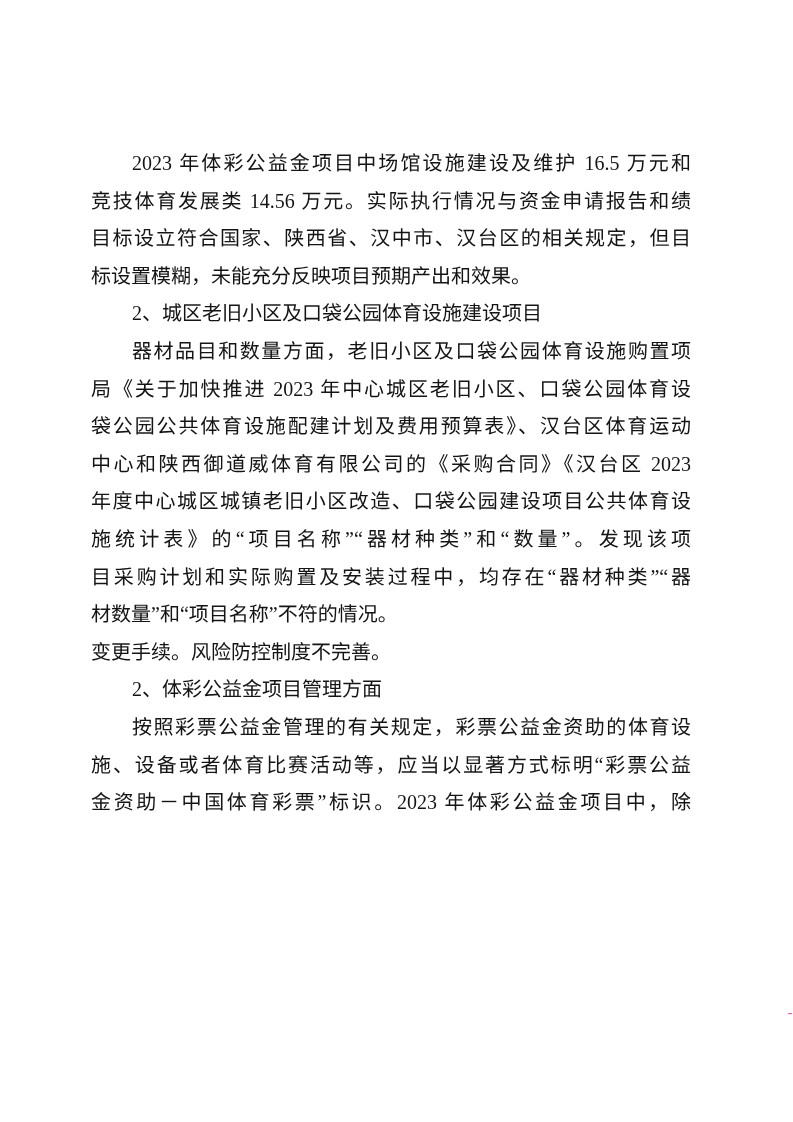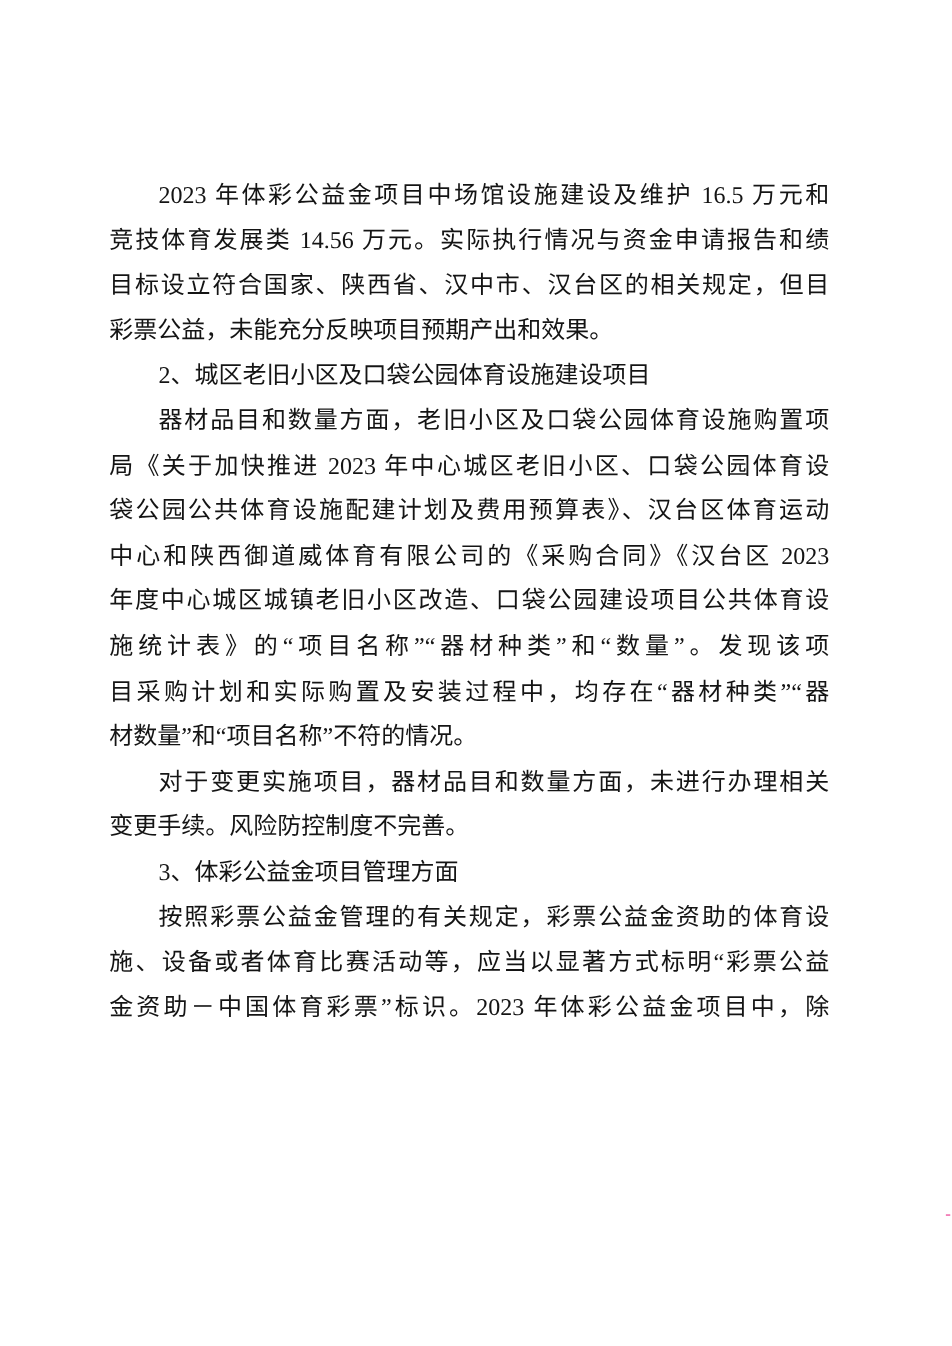--- a/index.html
+++ b/index.html
@@ -51,31 +51,30 @@
   }
 </style>
 </head>
 <body>
 
 <div class="page">
   <div class="content" id="doc-body">
       <div class="line indent">2023 年体彩公益金项目中场馆设施建设及维护 16.5 万元和</div>
       <div class="line">竞技体育发展类 14.56 万元。实际执行情况与资金申请报告和绩</div>
       <div class="line">目标设立符合国家、陕西省、汉中市、汉台区的相关规定，但目</div>
-      <div class="line left">彩票公益，未能充分反映项目预期产出和效果。</div>
+      <div class="line left">标设置模糊，未能充分反映项目预期产出和效果。</div>
       <div class="line indent left">2、城区老旧小区及口袋公园体育设施建设项目</div>
       <div class="line indent">器材品目和数量方面，老旧小区及口袋公园体育设施购置项</div>
       <div class="line">局《关于加快推进 2023 年中心城区老旧小区、口袋公园体育设</div>
       <div class="line">袋公园公共体育设施配建计划及费用预算表》、汉台区体育运动</div>
       <div class="line">中心和陕西御道威体育有限公司的《采购合同》《汉台区 2023</div>
       <div class="line">年度中心城区城镇老旧小区改造、口袋公园建设项目公共体育设</div>
       <div class="line">施统计表》的“项目名称”“器材种类”和“数量”。发现该项</div>
       <div class="line">目采购计划和实际购置及安装过程中，均存在“器材种类”“器</div>
       <div class="line left">材数量”和“项目名称”不符的情况。</div>
-      <div class="line indent">对于变更实施项目，器材品目和数量方面，未进行办理相关</div>
       <div class="line left">变更手续。风险防控制度不完善。</div>
-      <div class="line indent left">3、体彩公益金项目管理方面</div>
+      <div class="line indent left">2、体彩公益金项目管理方面</div>
       <div class="line indent">按照彩票公益金管理的有关规定，彩票公益金资助的体育设</div>
       <div class="line">施、设备或者体育比赛活动等，应当以显著方式标明“彩票公益</div>
       <div class="line">金资助－中国体育彩票”标识。2023 年体彩公益金项目中，除</div>
     </div>
   <div class="footer">- 20 -</div>
 </div>
 
 </body></html>

